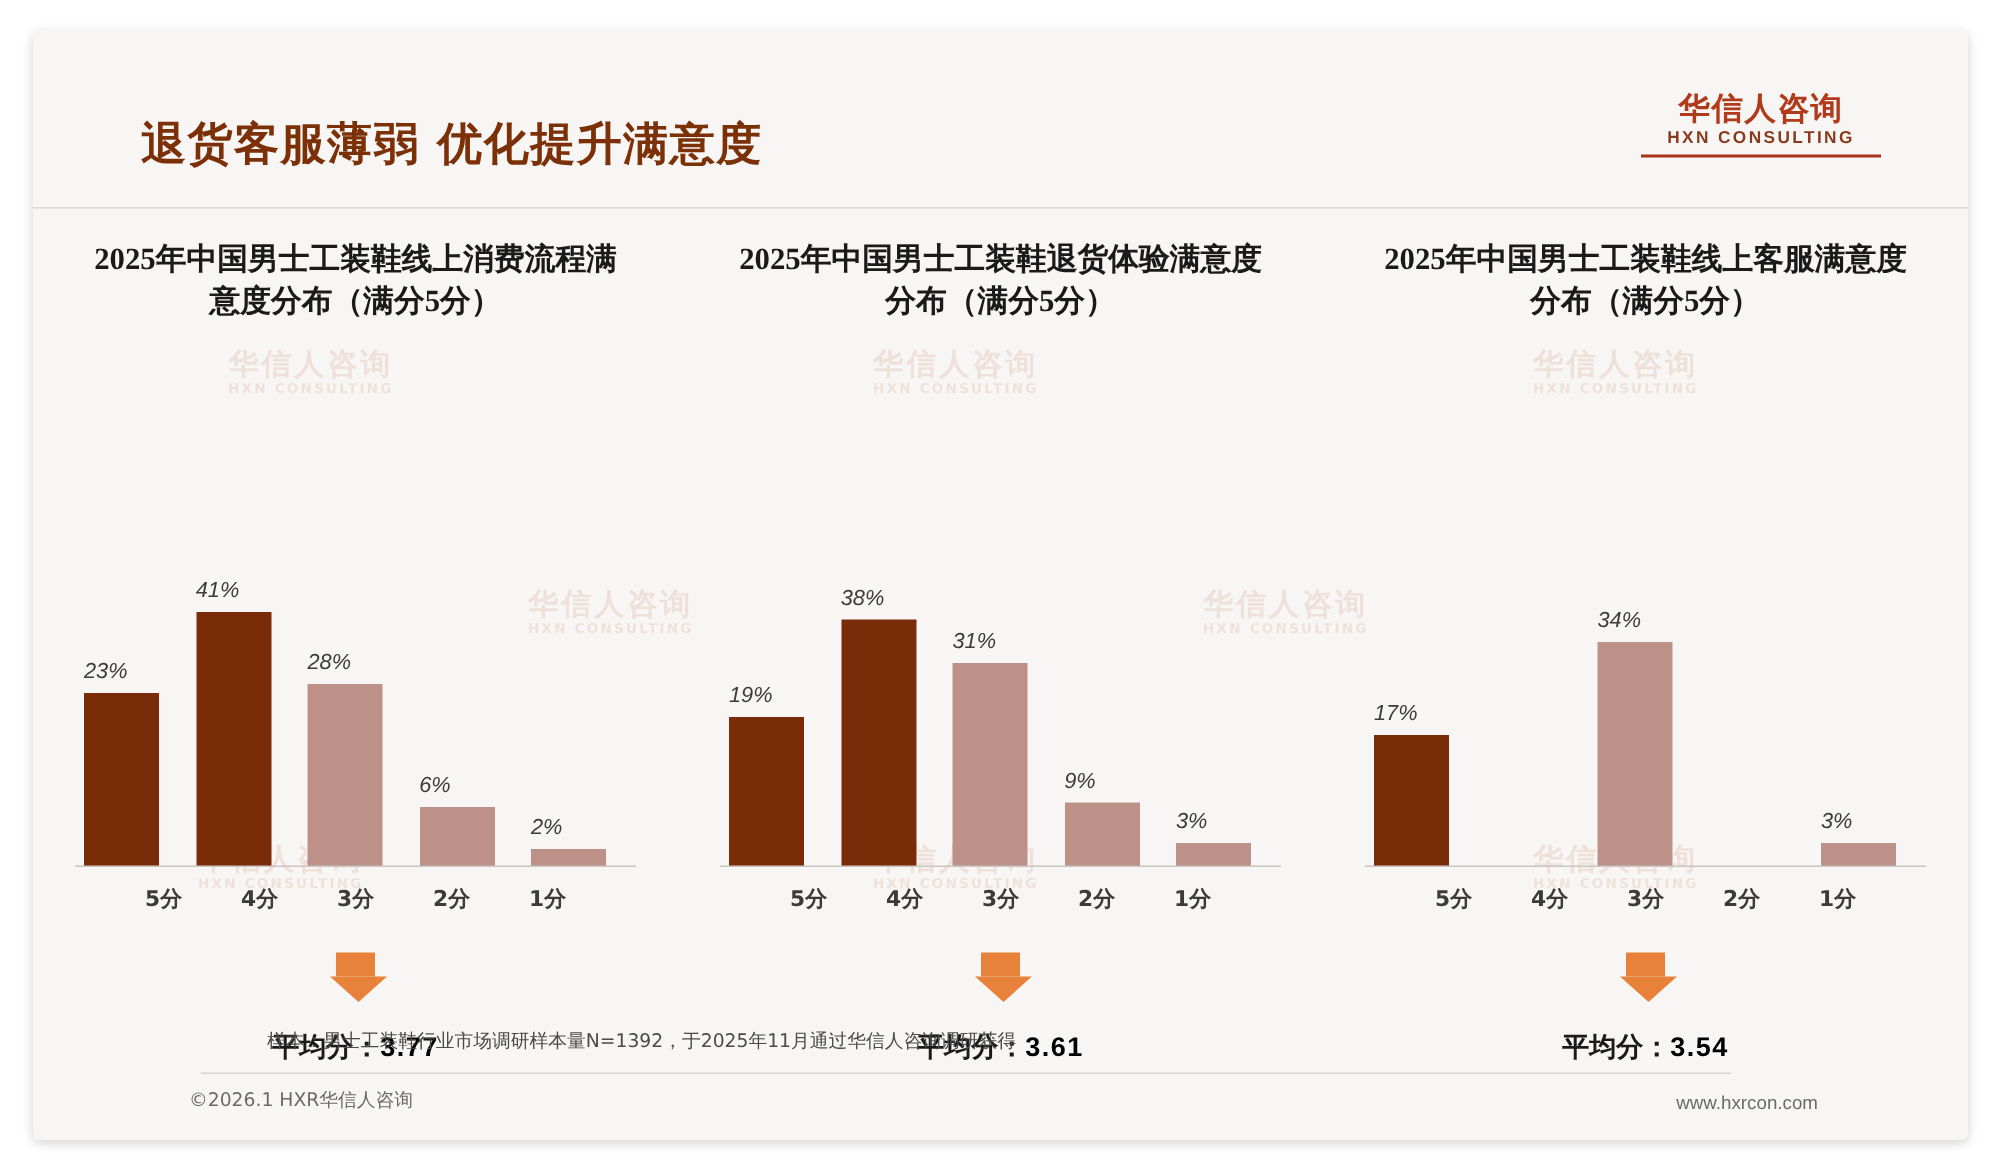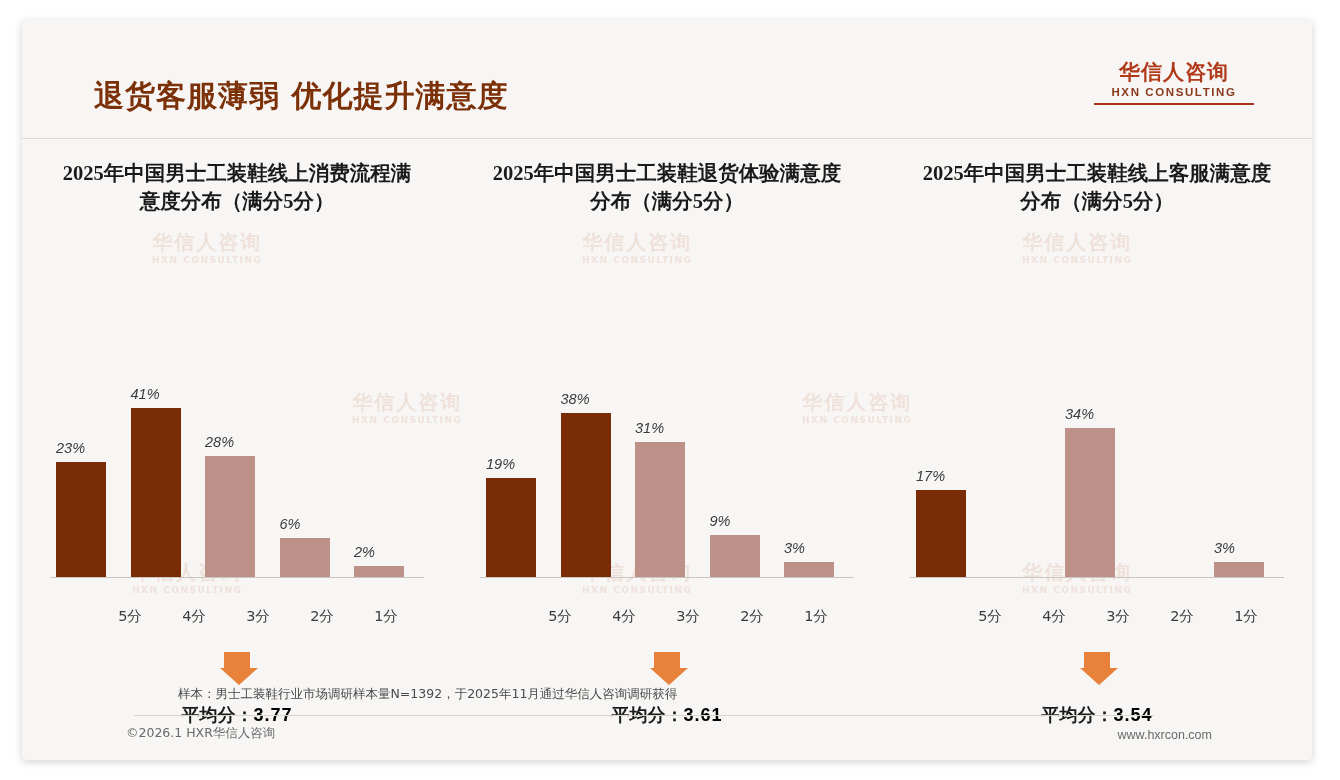--- a/index.html
+++ b/index.html
@@ -155,24 +155,25 @@
   }
   .bar.light { background: #bd9187; }
   .axis-line {
     position: absolute;
     left: -6px; right: -6px;
     bottom: 0;
     height: 1px;
     background: #c9c5c0;
   }
   .xlabels {
-    margin: 17px 26px;
+    margin: 0 26px;
     display: flex;
-    justify-content: flex-end;
+    justify-content: center;
     padding-top: 12px;
+    font-weight: bold;
   }
   .xlabel {
     width: 64px;
     text-align: center;
     font-family: "DejaVu Sans", sans-serif;
     font-size: 14.5px;
     color: #3b3b3b;
   }
 
   .arrow-wrap {

